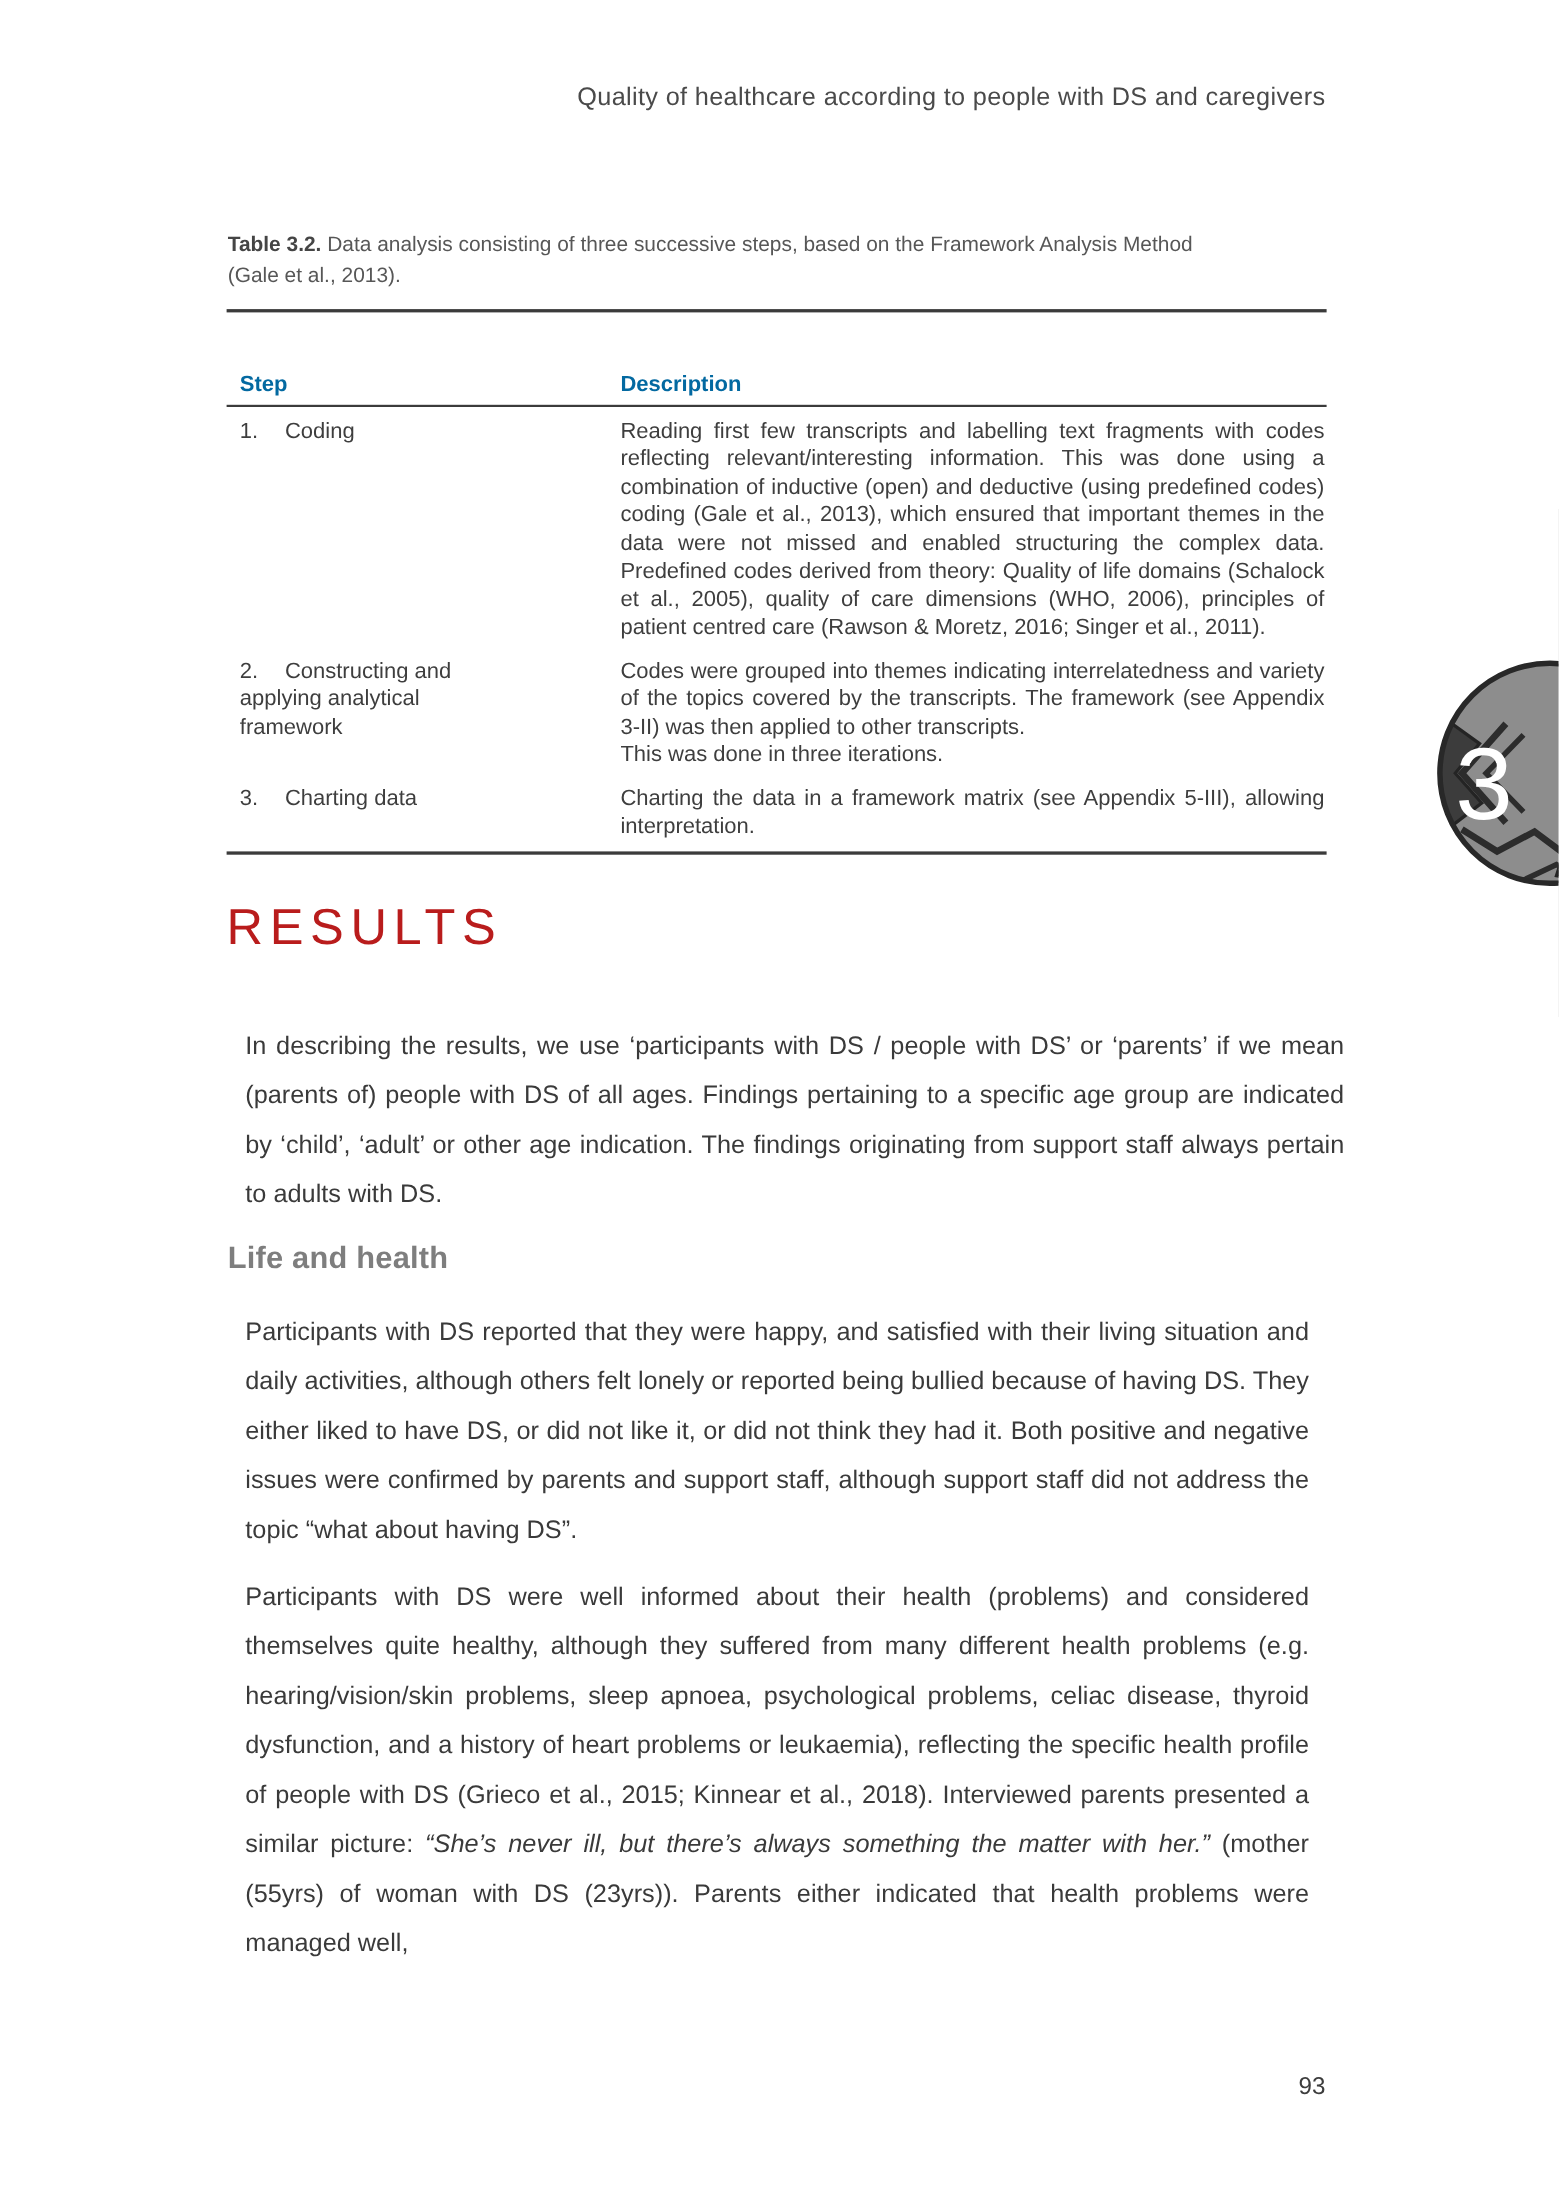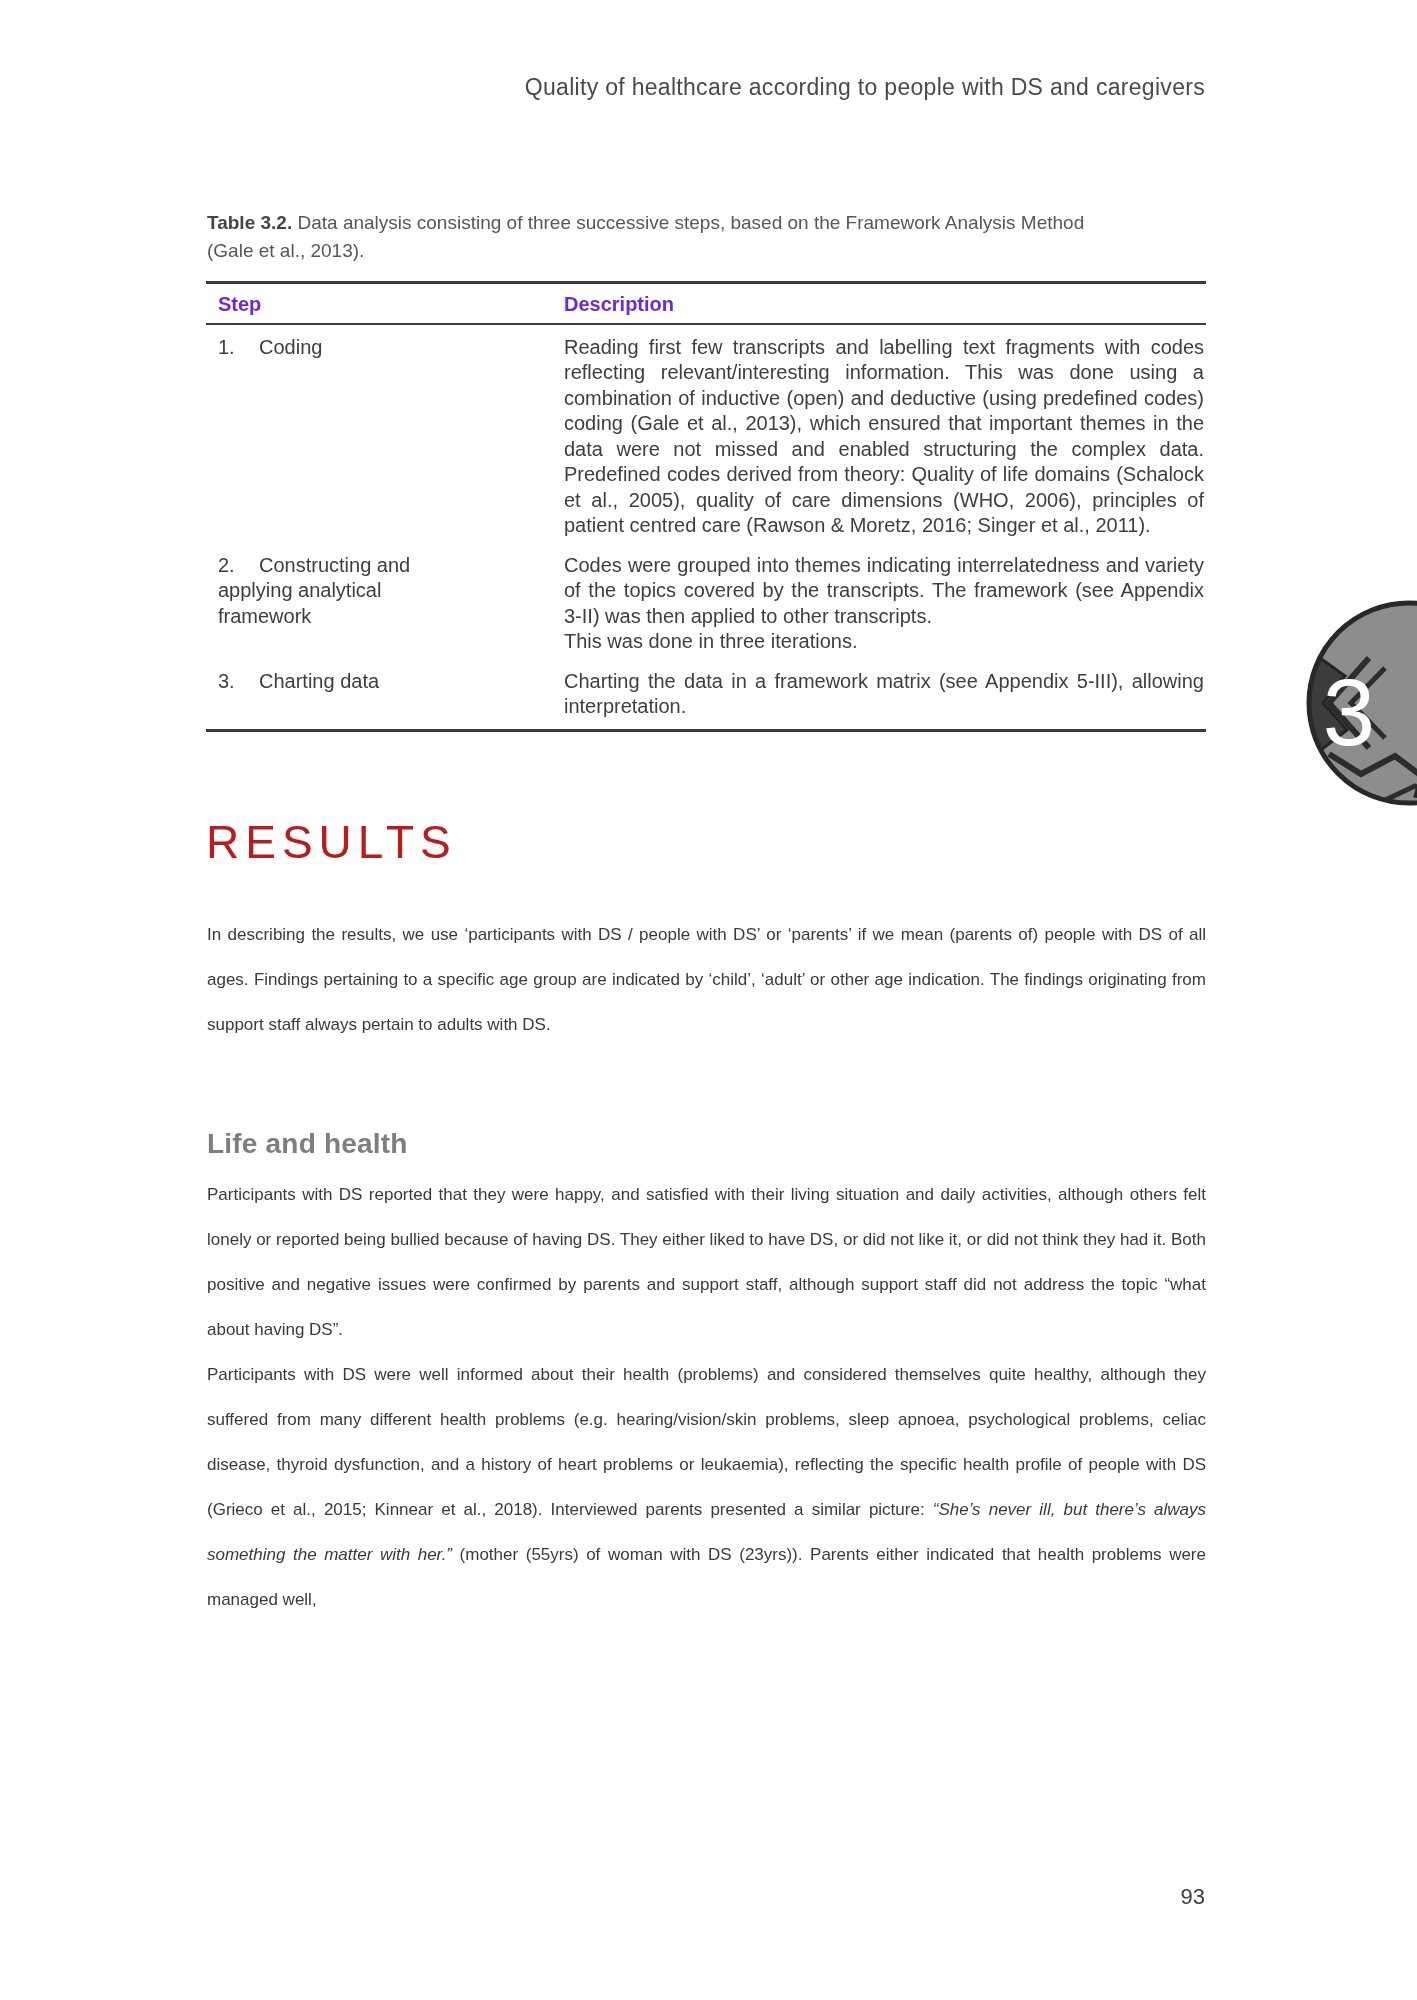--- a/index.html
+++ b/index.html
@@ -23,41 +23,41 @@
     font-size:19px;line-height:28px;color:#575757;margin:0;
   }
   .caption .cap-label{font-weight:bold;color:#454545;}
   .caption .cap-line2{display:block;}
   
   .doc-table{
     position:absolute;left:206px;top:281px;width:1000px;
     border-top:3px solid #3b3b3b;border-bottom:3px solid #3b3b3b;
     font-size:20px;line-height:25.5px;color:#3e3e3e;
   }
-  .t-head{display:flex;padding:8px 0 5px 0;border-bottom:2px solid #3b3b3b;font-weight:bold;color:#6d28d9;}
+  .t-head{display:flex;padding:8px 0 5px 0;border-bottom:2px solid #3b3b3b;font-weight:bold;color:#0369a1;margin-top:45px;}
   .t-col1{width:358px;box-sizing:border-box;padding-left:12px;flex:none;}
   .t-col2{flex:1;box-sizing:border-box;padding-right:2px;}
   .t-row{display:flex;padding-top:14px;}
   .t-row.first{padding-top:10px;}
   .t-row.last{padding-bottom:9px;}
   .step-inner{width:240px;}
   .step-num{float:left;width:41px;}
   .desc p{margin:0;text-align:justify;}
   .desc p.plain{text-align:left;}
   
   .badge{position:absolute;left:1303px;top:598px;width:230px;height:216px;}
   .badge svg text{font-family:"Liberation Sans",sans-serif;}
   
   .results-heading{
     position:absolute;left:206px;top:815px;
     font-size:46px;letter-spacing:6px;color:#b91c1c;font-weight:400;margin:0;
   }
   .body-par{
-    font-size:17px;line-height:45px;color:#3a3a3a;
-    text-align:justify;margin:0;
+    font-size:23px;line-height:45px;color:#3a3a3a;
+    text-align:justify;margin:16px;
   }
   .intro{position:absolute;left:207px;top:912px;width:999px;}
   .sub-heading{
     position:absolute;left:207px;top:1128px;
     font-size:28px;font-weight:bold;color:#7e7e7e;margin:0;letter-spacing:.2px;
   }
   .life-block{position:absolute;left:207px;top:1172px;width:999px;}
   .it{font-style:italic;}
   
   .page-number{

